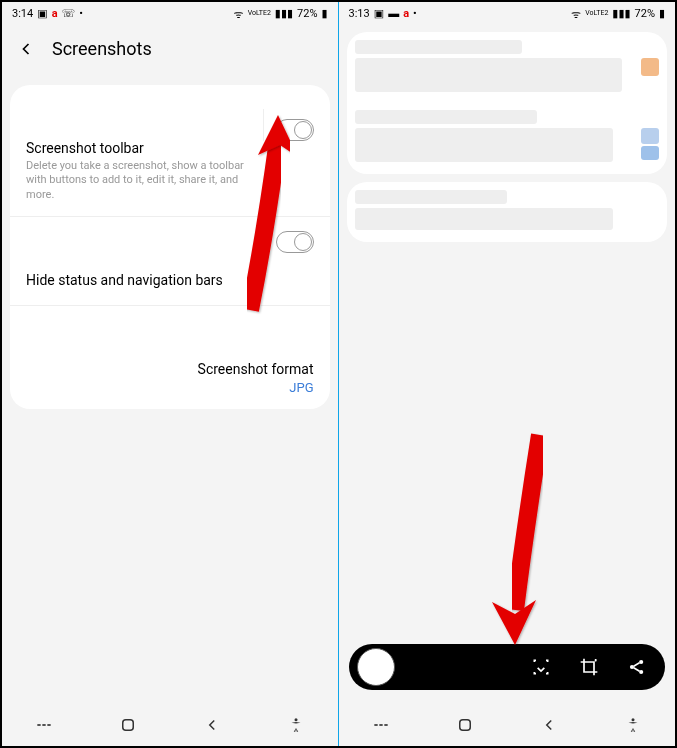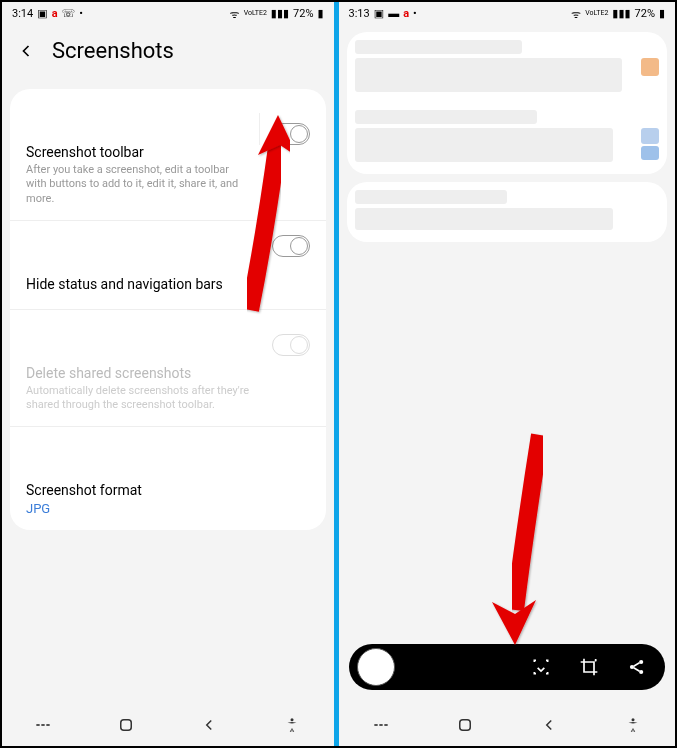--- a/index.html
+++ b/index.html
@@ -12,21 +12,21 @@
     display: flex;
   }
   .phone {
     width: 50%;
     height: 100%;
     background: #f4f4f4;
     position: relative;
     display: flex;
     flex-direction: column;
   }
-  .phone-left { border-right: 5px solid #0ea5e9; }
+  .phone-left { border-right: 1px solid #0ea5e9; }
   .status-bar {
     height: 22px;
     display: flex;
     justify-content: space-between;
     align-items: center;
     padding: 0 10px;
     font-size: 11px;
     color: #000;
     background: #f4f4f4;
   }
@@ -41,21 +41,21 @@
     align-items: center;
     padding: 14px 14px 18px;
     gap: 16px;
   }
   .back-icon {
     width: 20px;
     height: 20px;
     cursor: pointer;
   }
   .page-title {
-    font-size: 22px;
+    font-size: 18px;
     font-weight: 400;
     color: #000;
     flex: 1;
   }
   .search-icon {
     width: 22px;
     height: 22px;
     cursor: pointer;
   }
   .card {
@@ -64,21 +64,21 @@
     margin: 8px 8px 0;
     overflow: hidden;
   }
   .setting-row {
     padding: 14px 16px;
     display: flex;
     align-items: flex-start;
     gap: 12px;
     border-bottom: 1px solid #eee;
   }
-  .setting-row:last-child { border-bottom: none; }
+  .setting-row:last-child { border-bottom: none; text-align: right; }
   .setting-text { flex: 1; }
   .setting-title {
     font-size: 14px;
     color: #000;
     margin-bottom: 3px;
     margin-top: 41px;
   }
   .setting-title.disabled { color: #bbb; }
   .setting-desc {
     font-size: 11px;
@@ -231,41 +231,34 @@
           <polyline points="15 18 9 12 15 6"></polyline>
         </svg>
     </div>
     <div class="page-title">Screenshots</div>
   </div>
 
   <div class="card">
     <div class="setting-row">
       <div class="setting-text">
         <div class="setting-title">Screenshot toolbar</div>
-        <div class="setting-desc">After you take a screenshot, edit a toolbar with buttons to add to it, edit it, share it, and more.</div>
+        <div class="setting-desc">Delete you take a screenshot, show a toolbar with buttons to add to it, edit it, share it, and more.</div>
       </div>
       <div class="toggle-divider">
           <div class="toggle"></div>
         </div>
     </div>
 
     <div class="setting-row">
       <div class="setting-text">
         <div class="setting-title">Hide status and navigation bars</div>
       </div>
       <div class="toggle" style="margin-top:0"></div>
     </div>
 
-    <div class="setting-row">
-      <div class="setting-text">
-        <div class="setting-title disabled">Delete shared screenshots</div>
-        <div class="setting-desc disabled">Automatically delete screenshots after they're shared through the screenshot toolbar.</div>
-      </div>
-      <div class="toggle disabled"></div>
-    </div>
 
     <div class="setting-row">
       <div class="setting-text">
         <div class="setting-title">Screenshot format</div>
         <div class="setting-value">JPG</div>
       </div>
     </div>
   </div>
 
   <div class="nav-bar">

